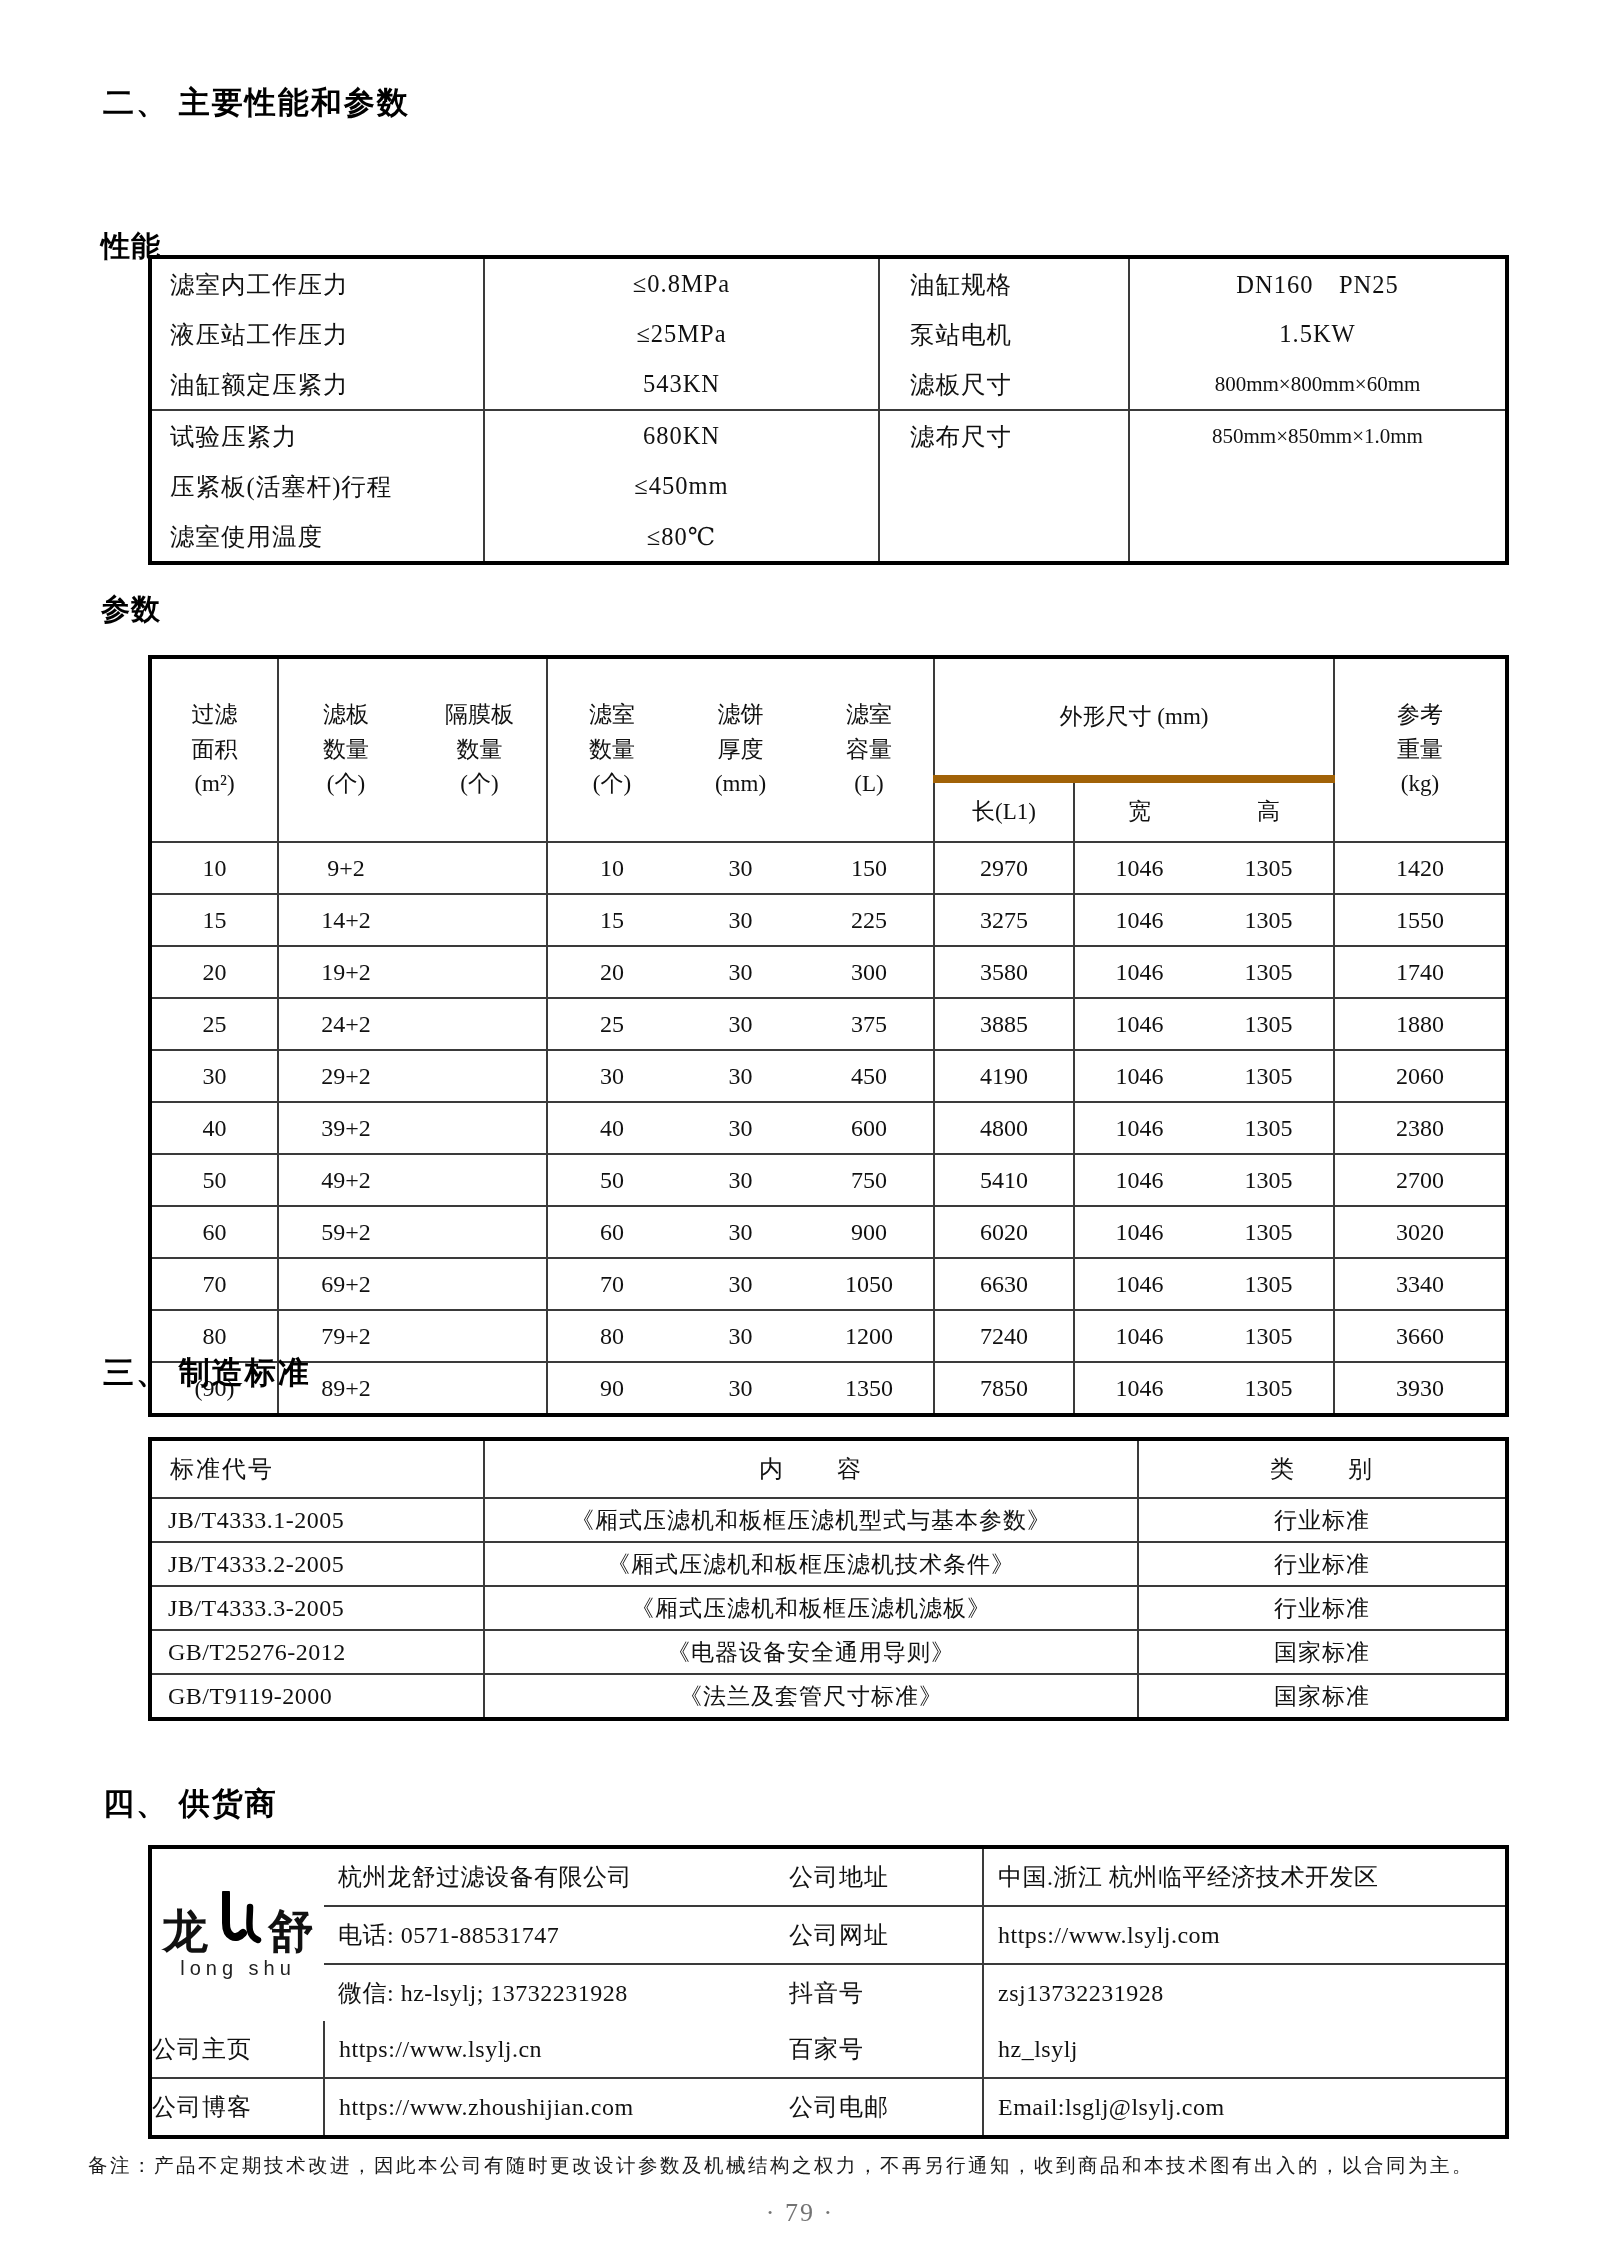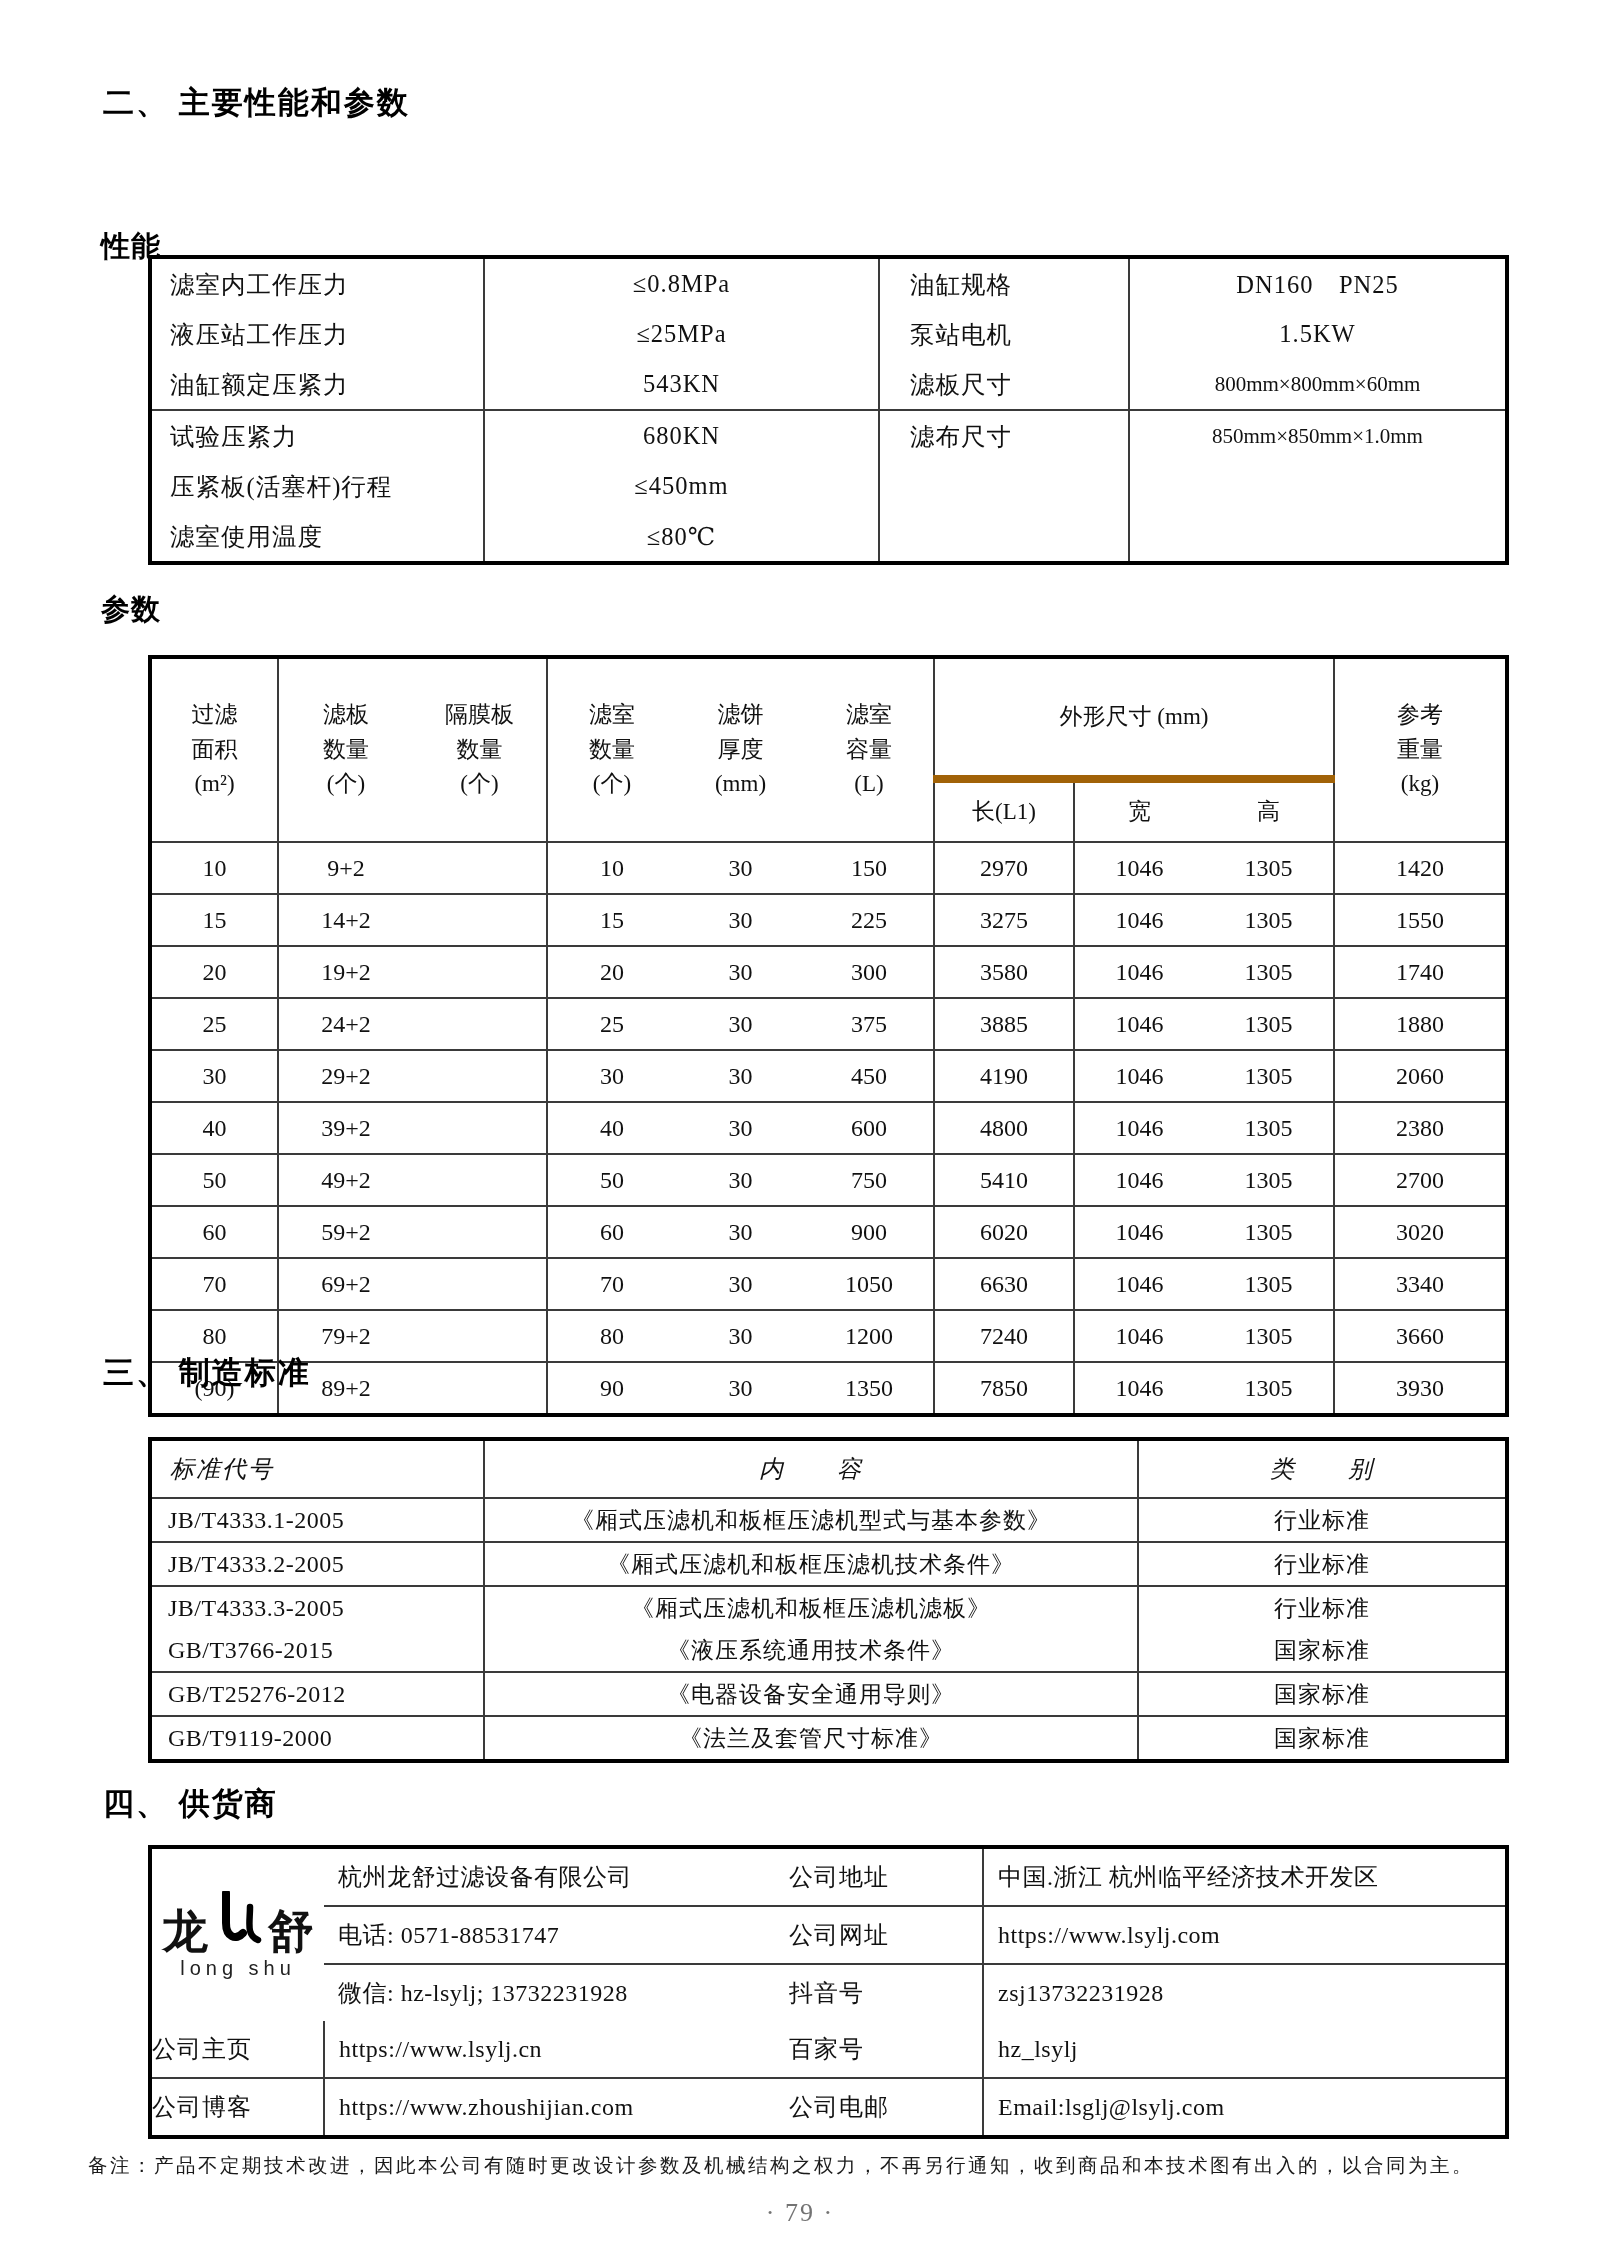--- a/index.html
+++ b/index.html
@@ -28,21 +28,21 @@
   .perf .sm{font-size:21px;letter-spacing:0;font-family:Liberation Serif, serif;}
 
   
   .ptab th{font-size:23px;text-align:center;white-space:pre-line;line-height:1.5;vertical-align:middle;font-weight:normal;}
   .ptab thead tr.main th{height:116px;}
   .ptab th.grp{height:58px;}
   .ptab tr.sub th{height:58px;}
   .ptab td{height:50px;font-size:24px;text-align:center;vertical-align:middle;}
 
   
-  .std th{height:56px;font-size:24px;letter-spacing:2px;vertical-align:middle;font-weight:normal;font-style:italic;}
+  .std th{height:56px;font-size:24px;letter-spacing:2px;vertical-align:middle;font-weight:normal;}
   .std th.code-h{text-align:left;padding-left:18px;}
   .std td{height:42px;font-size:23px;vertical-align:middle;}
   .std .code{text-align:left;padding-left:16px;font-size:24px;letter-spacing:0.5px;}
   .std .content{text-align:center;letter-spacing:1px;}
   .std .cat{text-align:center;letter-spacing:1px;}
 
   
   .sup td{height:56px;font-size:24px;vertical-align:middle;}
   .sup .sv{text-align:left;padding-left:14px;letter-spacing:0.5px;}
   .sup .sl{text-align:left;padding-left:6px;letter-spacing:1px;}
@@ -318,25 +318,20 @@
           <td class="code ht">JB/T4333.2-2005</td>
           <td class="content vl ht">《厢式压滤机和板框压滤机技术条件》</td>
           <td class="cat vl ht">行业标准</td>
         </tr>
         <tr>
           <td class="code ht">JB/T4333.3-2005</td>
           <td class="content vl ht">《厢式压滤机和板框压滤机滤板》</td>
           <td class="cat vl ht">行业标准</td>
         </tr>
         <tr>
-          <td class="code">GB/T3766-2015</td>
-          <td class="content vl">《液压系统通用技术条件》</td>
-          <td class="cat vl">国家标准</td>
-        </tr>
-        <tr>
           <td class="code ht">GB/T25276-2012</td>
           <td class="content vl ht">《电器设备安全通用导则》</td>
           <td class="cat vl ht">国家标准</td>
         </tr>
         <tr>
           <td class="code ht">GB/T9119-2000</td>
           <td class="content vl ht">《法兰及套管尺寸标准》</td>
           <td class="cat vl ht">国家标准</td>
         </tr>
       </tbody>

